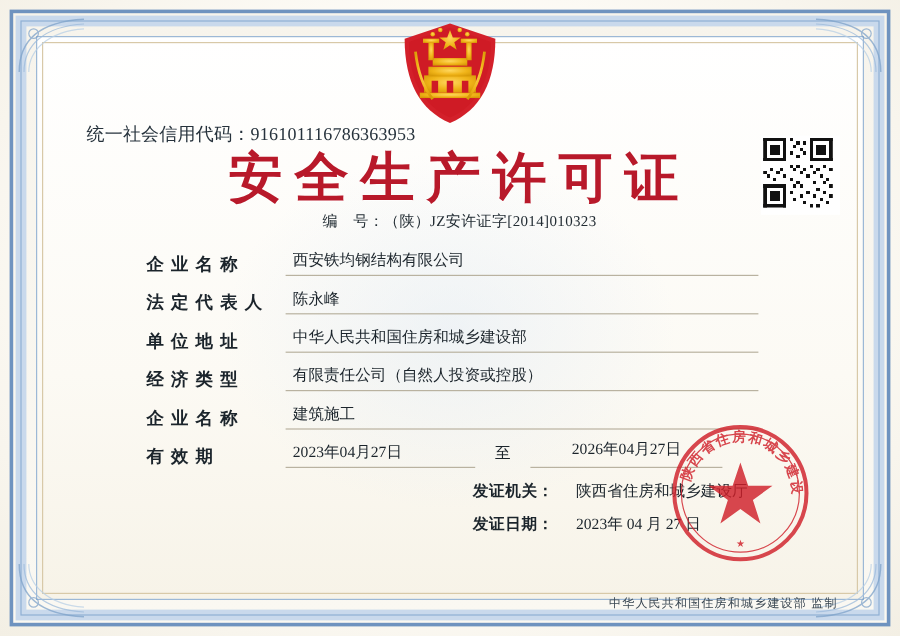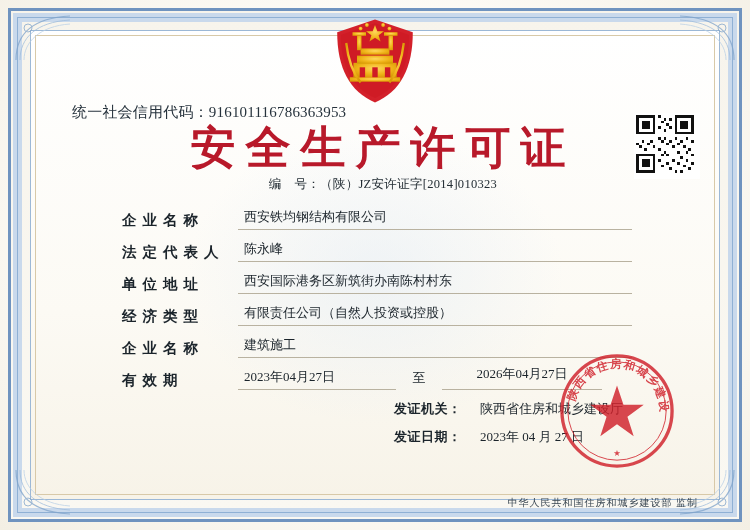--- a/index.html
+++ b/index.html
@@ -387,21 +387,21 @@
     <div class="row">
       <div class="label">企业名称</div>
       <div class="value">西安铁均钢结构有限公司</div>
     </div>
     <div class="row">
       <div class="label">法定代表人</div>
       <div class="value">陈永峰</div>
     </div>
     <div class="row">
       <div class="label">单位地址</div>
-      <div class="value">西安国际港务区新筑街办南陈村村东</div>
+      <div class="value">中华人民共和国住房和城乡建设部</div>
     </div>
     <div class="row">
       <div class="label">经济类型</div>
       <div class="value">有限责任公司（自然人投资或控股）</div>
     </div>
     <div class="row">
       <div class="label">企业名称</div>
       <div class="value">建筑施工</div>
     </div>
     <div class="row valid">

